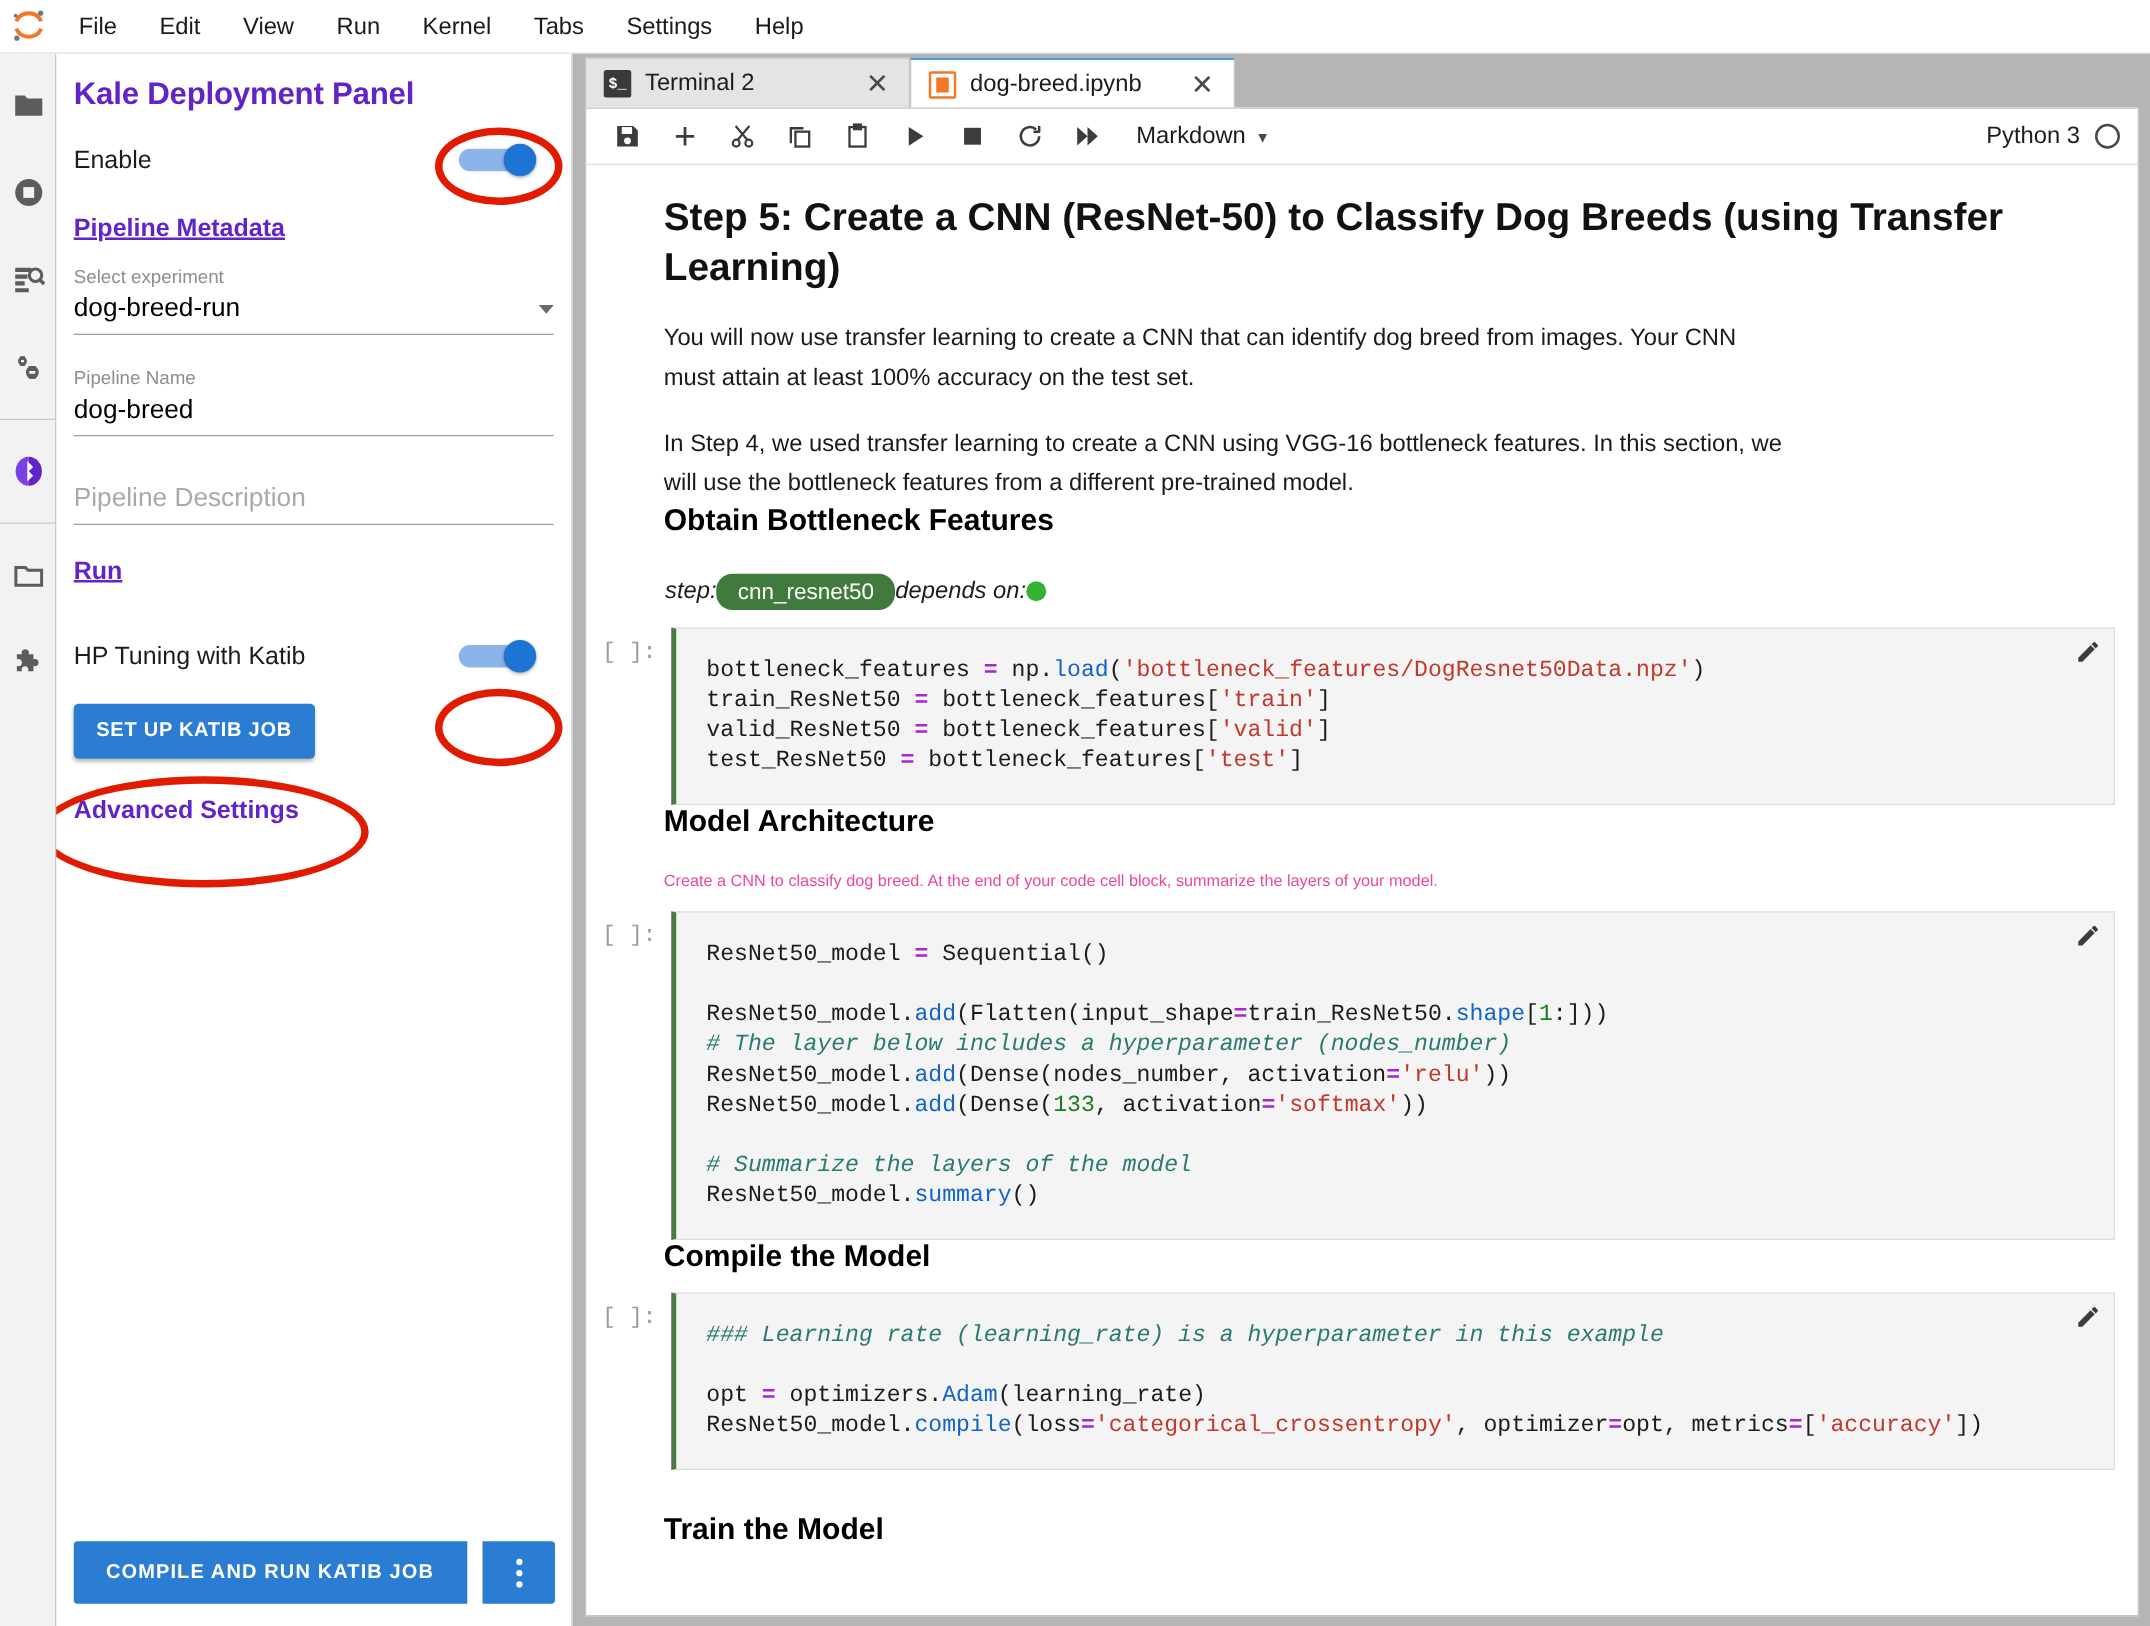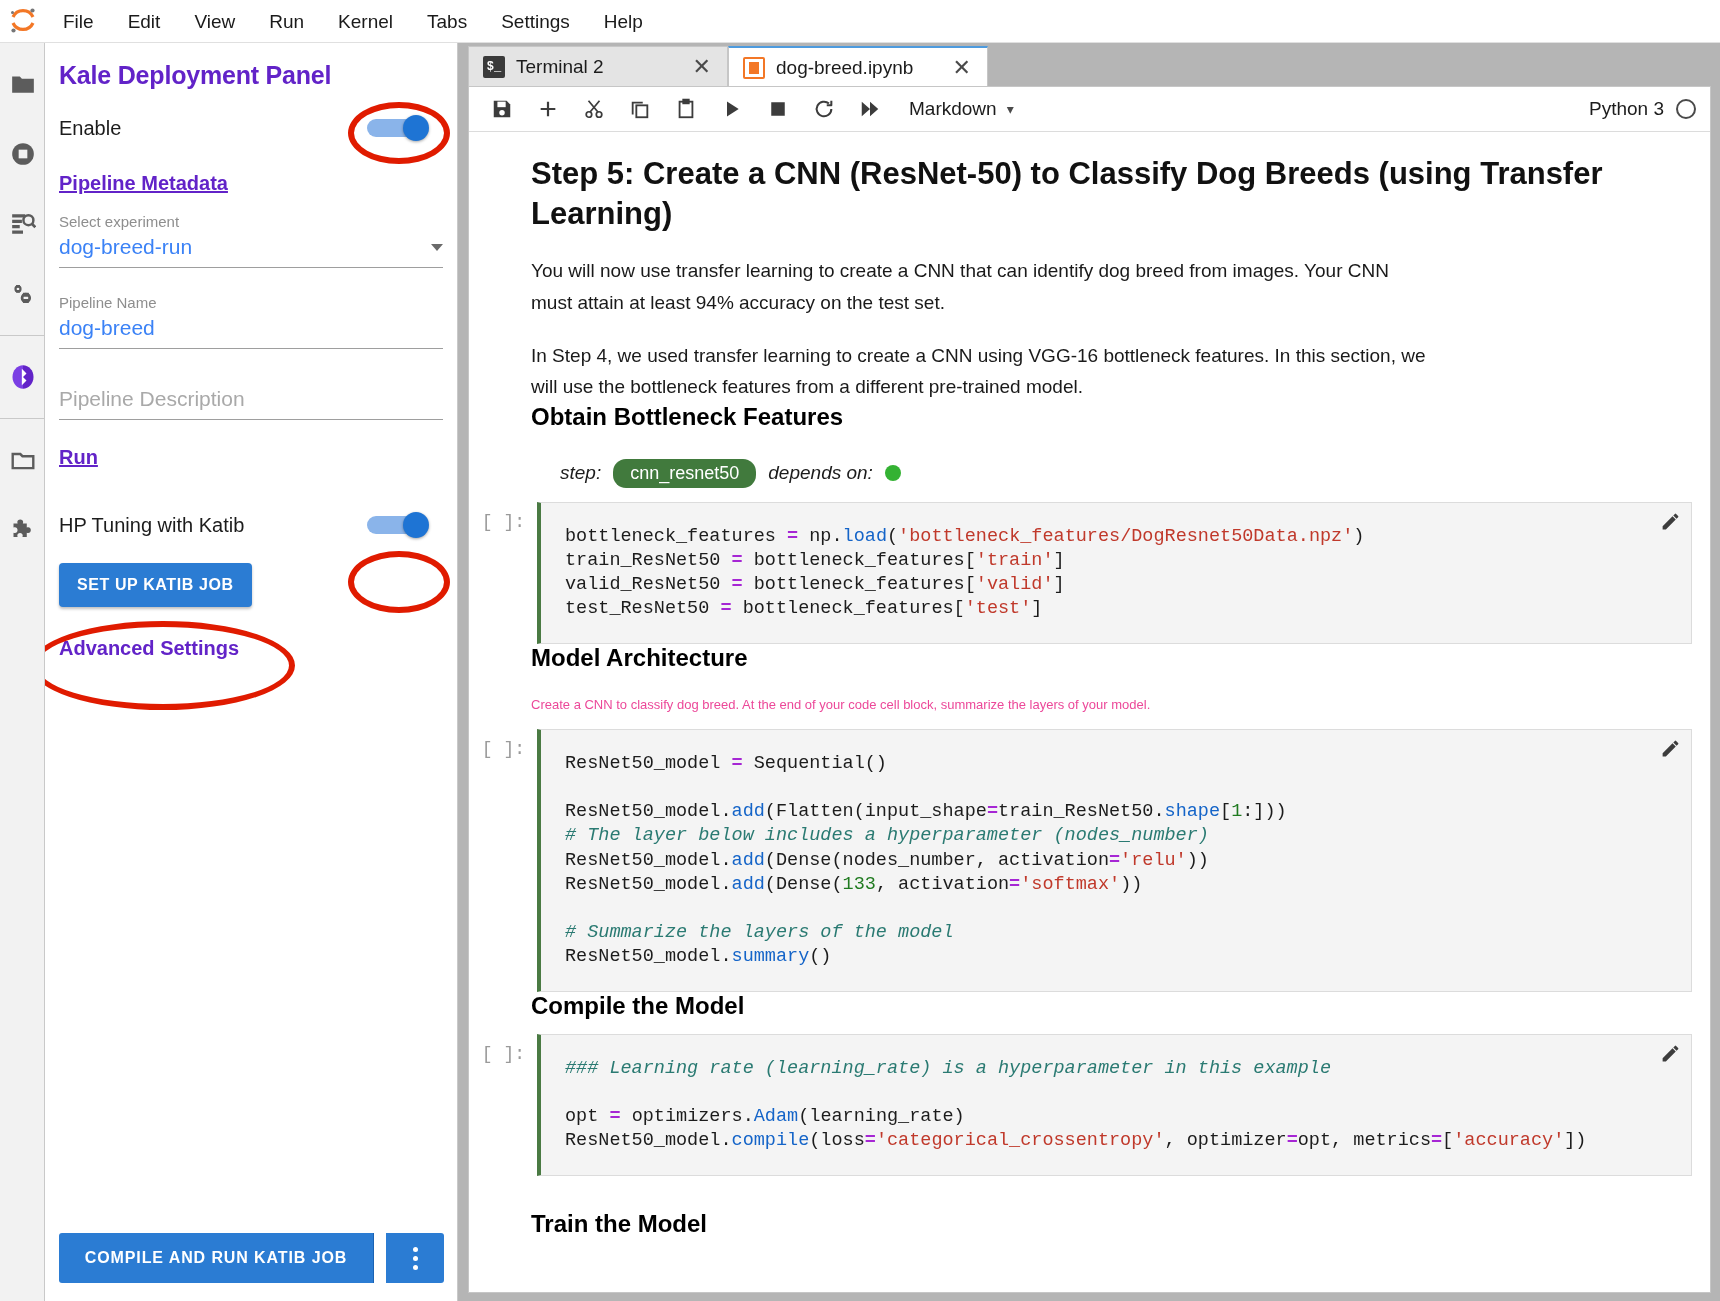--- a/index.html
+++ b/index.html
@@ -65,21 +65,21 @@
     position:absolute; right:0; top:0; width:26px; height:26px; border-radius:50%;
     background:#1e74d4; box-shadow:0 1px 3px rgba(0,0,0,.35);
   }
 
   .section-head {
     color:#6223c8; font-weight:bold; font-size:20px; margin:6px 0 18px 0;text-decoration:underline;
   }
   .field { margin-bottom:26px; position:relative; }
   .field-label { font-size:15px; color:#8e8e8e; margin-bottom:5px; }
   .field-value {
-    font-size:21px; color:#3b82f6; padding-bottom:8px;
+    font-size:21px; color:#000000; padding-bottom:8px;
     border-bottom:1px solid #9e9e9e;
   }
   .field-value.placeholder { color:#a9a9a9; padding-top:12px; }
   .field.select .field-value { display:flex; align-items:center; justify-content:space-between; }
   .caret { border-left:6px solid transparent; border-right:6px solid transparent;
            border-top:7px solid #6a6a6a; }
 
   .btn-primary {
     display:inline-block; background:#2b7cd3; color:#fff; font-size:16px; font-weight:600;
     letter-spacing:.6px; padding:13px 18px; border-radius:4px; border:none; cursor:pointer;
@@ -154,21 +154,21 @@
   .kernel-dot { width:20px; height:20px; border-radius:50%; border:2px solid #4a4a4a; }
 
   .nb-content {
     position:absolute; left:0; right:0; top:45px; bottom:0;
     padding:0 18px 0 62px; overflow:hidden;
   }
   .md h1 { font-size:31px; font-weight:bold; line-height:1.28; color:#111; margin:22px 0 0 0; }
   .md p { font-size:19px; line-height:1.65; color:#1a1a1a; margin:22px 0 0 0; max-width:900px; }
 
   .step-row {
-    display:flex; align-items:center; gap:12px; margin:28px 0 8px 29px;
+    display:flex; align-items:center; margin:28px 0 8px 1px;
     font-style:italic; font-size:19px; color:#1c1c1c;
   }
   .chip {
     background:#417a3d; color:#fff; border-radius:13px; padding:4px 17px;
     font-style:normal; font-size:18px; font-family:"Liberation Sans", sans-serif;
   }
   .dep-dot { width:16px; height:16px; border-radius:50%; background:#34b233; display:inline-block; }
 
   .cell { display:flex; margin-top:14px; align-items:flex-start; }
   .prompt {
@@ -406,21 +406,21 @@
         </div>
         <div class="kernel-status">
           <span>Python 3</span>
           <span class="kernel-dot"></span>
         </div>
       </div>
 
       <div class="nb-content">
         <div class="md">
           <h1>Step 5: Create a CNN (ResNet-50) to Classify Dog Breeds (using Transfer Learning)</h1>
-          <p>You will now use transfer learning to create a CNN that can identify dog breed from images. Your CNN must attain at least 94% accuracy on the test set.</p>
+          <p>You will now use transfer learning to create a CNN that can identify dog breed from images. Your CNN must attain at least 100% accuracy on the test set.</p>
           <p>In Step 4, we used transfer learning to create a CNN using VGG-16 bottleneck features. In this section, we will use the bottleneck features from a different pre-trained model.</p>
         </div>
 
         <h2>Obtain Bottleneck Features</h2>
 
         <div class="step-row">
           <span>step:</span>
           <span class="chip">cnn_resnet50</span>
           <span>depends on:</span>
           <span class="dep-dot"></span>

